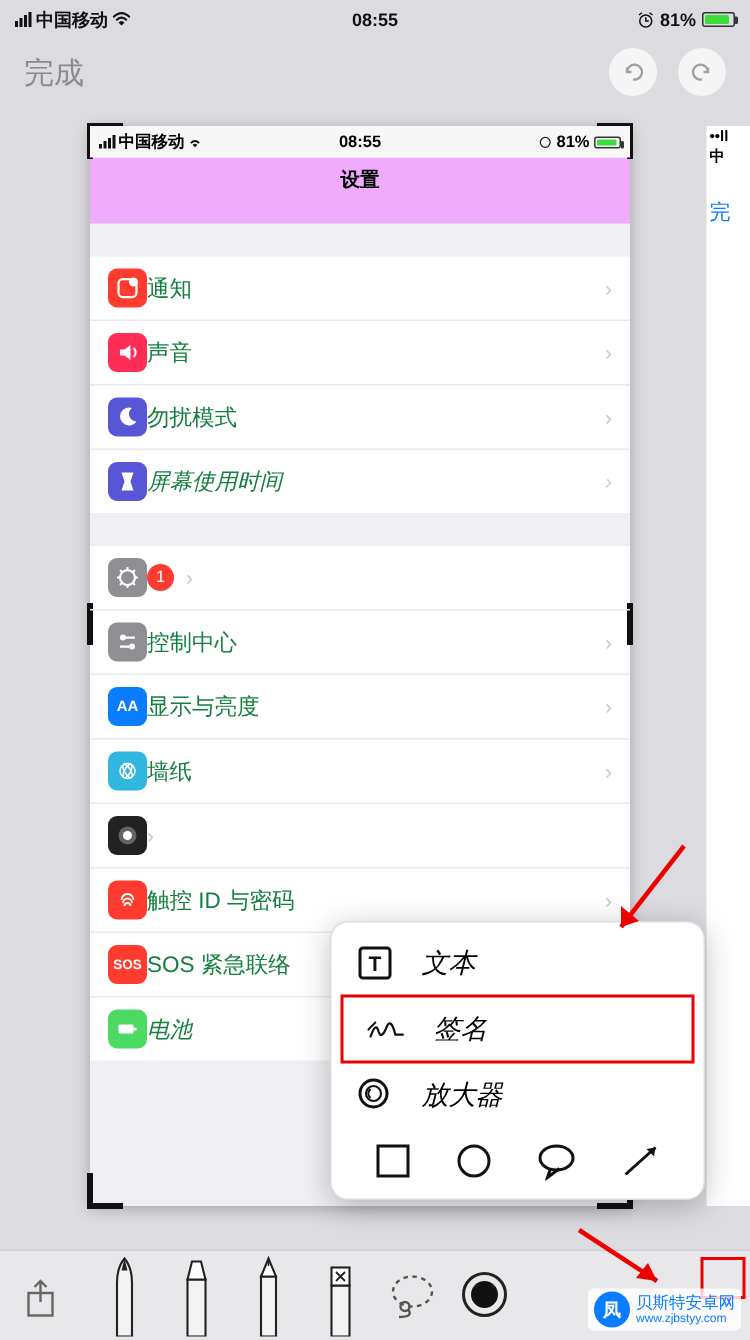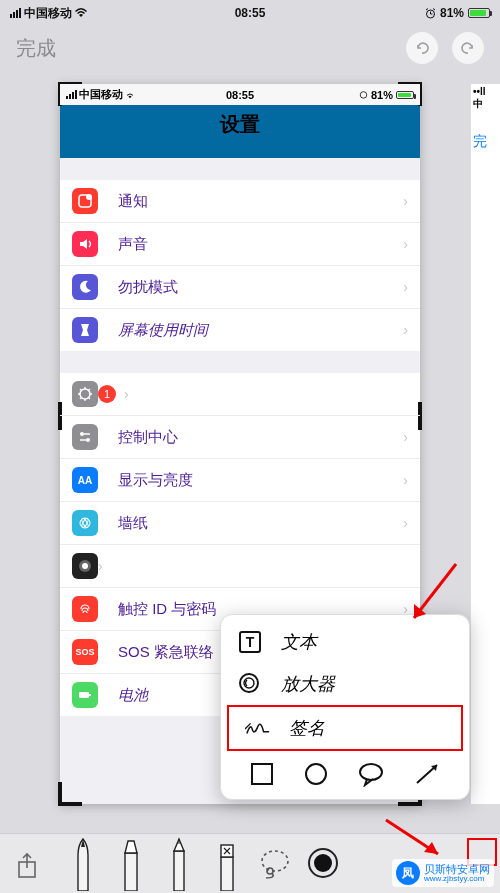--- a/index.html
+++ b/index.html
@@ -22,28 +22,28 @@
   .crop { position:absolute; }
   .crop-tl { top:-2px; left:-2px; border-top:4px solid #111; border-left:4px solid #111; width:24px; height:24px; }
   .crop-tr { top:-2px; right:-2px; border-top:4px solid #111; border-right:4px solid #111; width:24px; height:24px; }
   .crop-ml { top:50%; left:-2px; width:4px; height:28px; background:#111; transform:translateY(-150%);}
   .crop-mr { top:50%; right:-2px; width:4px; height:28px; background:#111; transform:translateY(-150%);}
   .crop-bl { bottom:-2px; left:-2px; border-bottom:4px solid #111; border-left:4px solid #111; width:24px; height:24px; }
   .crop-br { bottom:-2px; right:-2px; border-bottom:4px solid #111; border-right:4px solid #111; width:24px; height:24px; }
 
   .inner-status { display:flex; justify-content:space-between; align-items:center; padding:3px 6px; font-size:11px; font-weight:600; background:#f7f7f7; }
   .inner-status .center { position:absolute; left:50%; transform:translateX(-50%); }
-  .inner-title { text-align:center; font-size:20px; font-weight:600; padding:6px 0 20px; background:#0369a1; }
+  .inner-title { text-align:center; font-size:13px; font-weight:600; padding:6px 0 20px; background:#f0abfc; }
 
   .group { background:#fff; margin-top:22px; }
   .group:first-of-type { margin-top:12px; }
   .row { display:flex; align-items:center; padding:8px 12px; border-bottom:1px solid #eceaec; position:relative; }
   .row:last-child { border-bottom:none;font-style:italic; }
   .row .icon-box { width:26px; height:26px; border-radius:6px; display:flex; align-items:center; justify-content:center; color:#fff; font-size:13px; flex:0 0 26px; }
-  .row .label { margin-left:20px; font-size:15px; color:#4c1d95; flex:1; }
+  .row .label { margin-left:0; font-size:15px; color:#15803d; flex:1; }
   .row .chev { color:#c7c7cc; font-size:14px; }
   .badge { background:#ff3b30; color:#fff; border-radius:50%; width:18px; height:18px; font-size:11px; display:flex; align-items:center; justify-content:center; margin-right:8px; }
 
   
   .peek { position:absolute; right:0; top:84px; width:30px; height:720px; background:#fff; border-left:1px solid #ddd; }
   .peek-status { font-size:10px; padding:2px 2px; font-weight:600; }
   .peek-done { color:#0a7cff; font-size:14px; padding:20px 2px 0; font-weight:500;}
 
   
   .popup { position:absolute; right:30px; top:614px; width:250px; background:#fff; border-radius:12px; border:1px solid #ddd; box-shadow:0 4px 20px rgba(0,0,0,0.25); padding:6px 0; z-index:5; }
@@ -283,38 +283,38 @@
 <div class="popup">
   <div class="popup-row">
     <span class="pic">
       <svg width="24" height="24" viewBox="0 0 24 24">
           <rect x="2" y="2" width="20" height="20" rx="2" fill="none" stroke="#111" stroke-width="2"></rect>
           <text x="12" y="17" text-anchor="middle" font-size="14" font-weight="600" fill="#111">T</text>
         </svg>
     </span>
     <span class="plabel">文本</span>
   </div>
+  <div class="popup-row signature-box">
+    <span class="pic">
+      <svg width="28" height="20" viewBox="0 0 28 20">
+          <path d="M2 16 Q6 4 8 12 Q10 18 14 8 Q17 2 20 14 L26 14" fill="none" stroke="#111" stroke-width="1.6"></path>
+          <path d="M0 11 L6 5" stroke="#111" stroke-width="1.4"></path>
+        </svg>
+    </span>
+    <span class="plabel">签名</span>
+  </div>
   <div class="popup-row">
     <span class="pic">
       <svg width="24" height="24" viewBox="0 0 24 24">
           <circle cx="11" cy="11" r="9" fill="none" stroke="#111" stroke-width="2"></circle>
           <circle cx="11" cy="11" r="5" fill="none" stroke="#111" stroke-width="1.4"></circle>
           <path d="M9 8 Q6 11 9 14" stroke="#111" stroke-width="1.3" fill="none"></path>
         </svg>
     </span>
     <span class="plabel">放大器</span>
-  </div>
-  <div class="popup-row signature-box">
-    <span class="pic">
-      <svg width="28" height="20" viewBox="0 0 28 20">
-          <path d="M2 16 Q6 4 8 12 Q10 18 14 8 Q17 2 20 14 L26 14" fill="none" stroke="#111" stroke-width="1.6"></path>
-          <path d="M0 11 L6 5" stroke="#111" stroke-width="1.4"></path>
-        </svg>
-    </span>
-    <span class="plabel">签名</span>
   </div>
   <div class="shape-row">
     <span class="shape-item">
         <svg width="26" height="26" viewBox="0 0 26 26">
           <rect x="3" y="3" width="20" height="20" fill="none" stroke="#111" stroke-width="2"></rect>
         </svg>
       </span>
     <span class="shape-item">
         <svg width="26" height="26" viewBox="0 0 26 26">
           <circle cx="13" cy="13" r="10" fill="none" stroke="#111" stroke-width="2"></circle>

